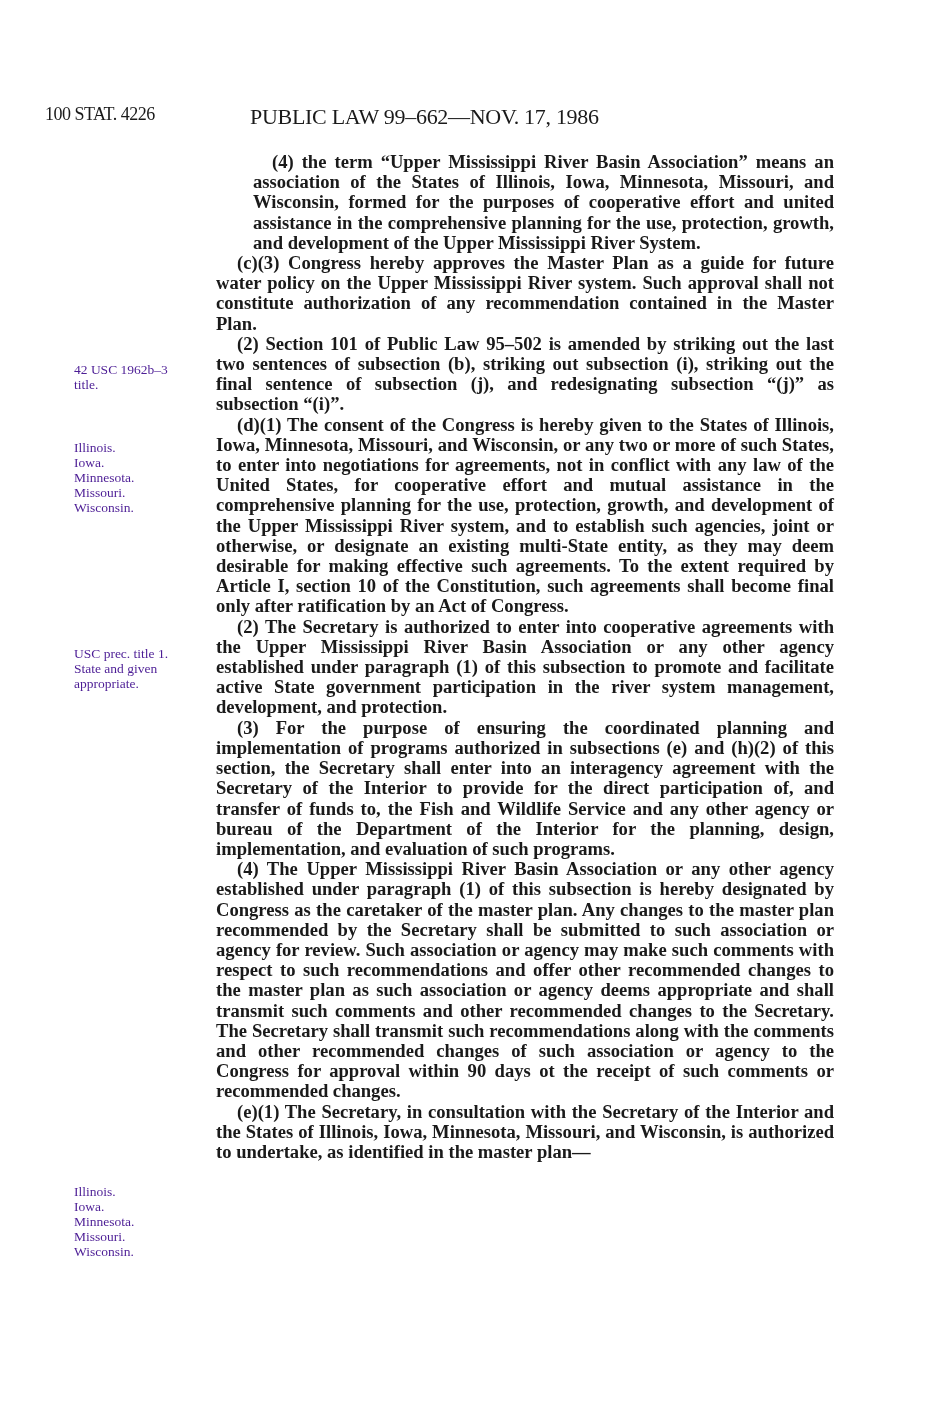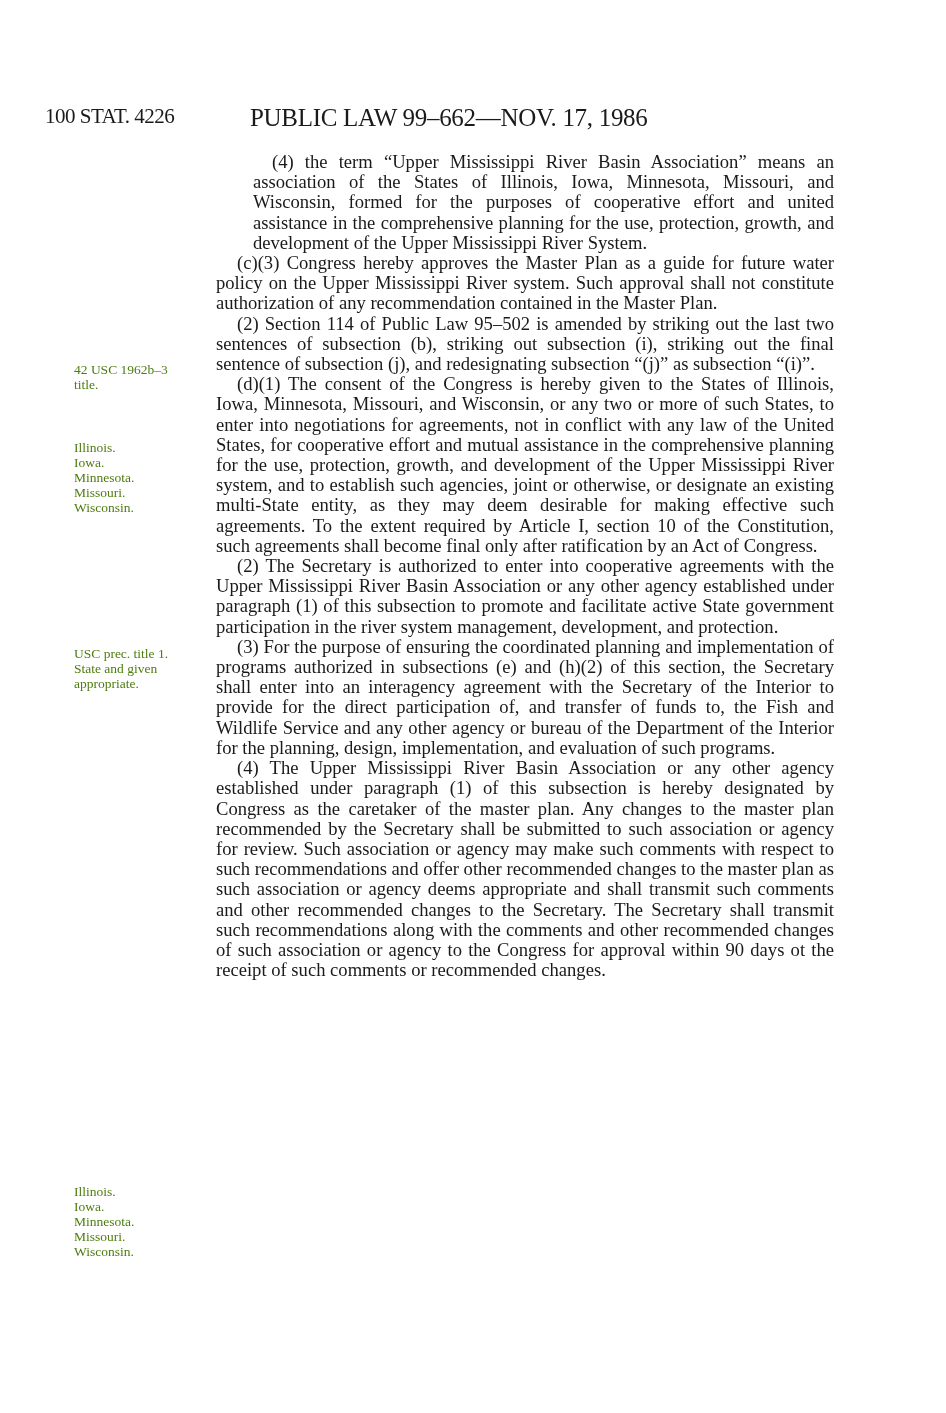--- a/index.html
+++ b/index.html
@@ -1,28 +1,28 @@
 <!DOCTYPE html>
 <html><head>
 <meta charset="utf-8">
 <style>
   html, body { margin: 0; padding: 0; }
   body {
     width: 946px; height: 1413px; background: #ffffff; position: relative; overflow: hidden;
     font-family: "DejaVu Serif", "Liberation Serif", serif; color: #1a1a1a;
   }
   .header { position: absolute; top: 100px; left: 0; width: 946px; height: 40px; font-family: "Liberation Serif", serif; }
-  .hdr-stat { position: absolute; left: 45px; top: 4px; font-size: 21px; letter-spacing: -0.5px; }
-  .hdr-law { position: absolute; left: 250px; top: 4px; font-size: 25px; letter-spacing: -0.3px; }
-  .margin { position: absolute; left: 74px; width: 140px; font-family: "Liberation Serif", serif; font-size: 13.5px; line-height: 15px; color: #4d7c0f; }
+  .hdr-stat { position: absolute; left: 45px; top: 4px; font-size: 18px; letter-spacing: -0.5px; }
+  .hdr-law { position: absolute; left: 250px; top: 4px; font-size: 22px; letter-spacing: -0.3px; }
+  .margin { position: absolute; left: 74px; width: 140px; font-family: "Liberation Serif", serif; font-size: 13.5px; line-height: 15px; color: #4c1d95; }
   .body {
     position: absolute; left: 216px; top: 152px; width: 618px;
     font-family: "Liberation Serif", serif; font-size: 18.6px; line-height: 20.2px; text-align: justify;
   }
-  .para { margin: 0; text-indent: 21px; }
+  .para { margin: 0; text-indent: 21px; font-weight: bold; }
   .para.indented { margin-left: 37px; text-indent: 19px; }
 </style>
 </head>
 <body>
 
 <div class="header">
   <span class="hdr-stat">100 STAT. 4226</span>
   <span class="hdr-law">PUBLIC LAW 99–662—NOV. 17, 1986</span>
 </div>
 
@@ -52,18 +52,19 @@
   <div>Illinois.</div>
   <div>Iowa.</div>
   <div>Minnesota.</div>
   <div>Missouri.</div>
   <div>Wisconsin.</div>
 </div>
 
 <div class="body">
   <p class="para indented">(4) the term “Upper Mississippi River Basin Association” means an association of the States of Illinois, Iowa, Minnesota, Missouri, and Wisconsin, formed for the purposes of cooperative effort and united assistance in the comprehensive planning for the use, protection, growth, and development of the Upper Mississippi River System.</p>
   <p class="para">(c)(3) Congress hereby approves the Master Plan as a guide for future water policy on the Upper Mississippi River system. Such approval shall not constitute authorization of any recommendation contained in the Master Plan.</p>
-  <p class="para">(2) Section 114 of Public Law 95–502 is amended by striking out the last two sentences of subsection (b), striking out subsection (i), striking out the final sentence of subsection (j), and redesignating subsection “(j)” as subsection “(i)”.</p>
+  <p class="para">(2) Section 101 of Public Law 95–502 is amended by striking out the last two sentences of subsection (b), striking out subsection (i), striking out the final sentence of subsection (j), and redesignating subsection “(j)” as subsection “(i)”.</p>
   <p class="para">(d)(1) The consent of the Congress is hereby given to the States of Illinois, Iowa, Minnesota, Missouri, and Wisconsin, or any two or more of such States, to enter into negotiations for agreements, not in conflict with any law of the United States, for cooperative effort and mutual assistance in the comprehensive planning for the use, protection, growth, and development of the Upper Mississippi River system, and to establish such agencies, joint or otherwise, or designate an existing multi-State entity, as they may deem desirable for making effective such agreements. To the extent required by Article I, section 10 of the Constitution, such agreements shall become final only after ratification by an Act of Congress.</p>
   <p class="para">(2) The Secretary is authorized to enter into cooperative agreements with the Upper Mississippi River Basin Association or any other agency established under paragraph (1) of this subsection to promote and facilitate active State government participation in the river system management, development, and protection.</p>
   <p class="para">(3) For the purpose of ensuring the coordinated planning and implementation of programs authorized in subsections (e) and (h)(2) of this section, the Secretary shall enter into an interagency agreement with the Secretary of the Interior to provide for the direct participation of, and transfer of funds to, the Fish and Wildlife Service and any other agency or bureau of the Department of the Interior for the planning, design, implementation, and evaluation of such programs.</p>
   <p class="para">(4) The Upper Mississippi River Basin Association or any other agency established under paragraph (1) of this subsection is hereby designated by Congress as the caretaker of the master plan. Any changes to the master plan recommended by the Secretary shall be submitted to such association or agency for review. Such association or agency may make such comments with respect to such recommendations and offer other recommended changes to the master plan as such association or agency deems appropriate and shall transmit such comments and other recommended changes to the Secretary. The Secretary shall transmit such recommendations along with the comments and other recommended changes of such association or agency to the Congress for approval within 90 days ot the receipt of such comments or recommended changes.</p>
+  <p class="para">(e)(1) The Secretary, in consultation with the Secretary of the Interior and the States of Illinois, Iowa, Minnesota, Missouri, and Wisconsin, is authorized to undertake, as identified in the master plan—</p>
 </div>
 
 </body></html>

